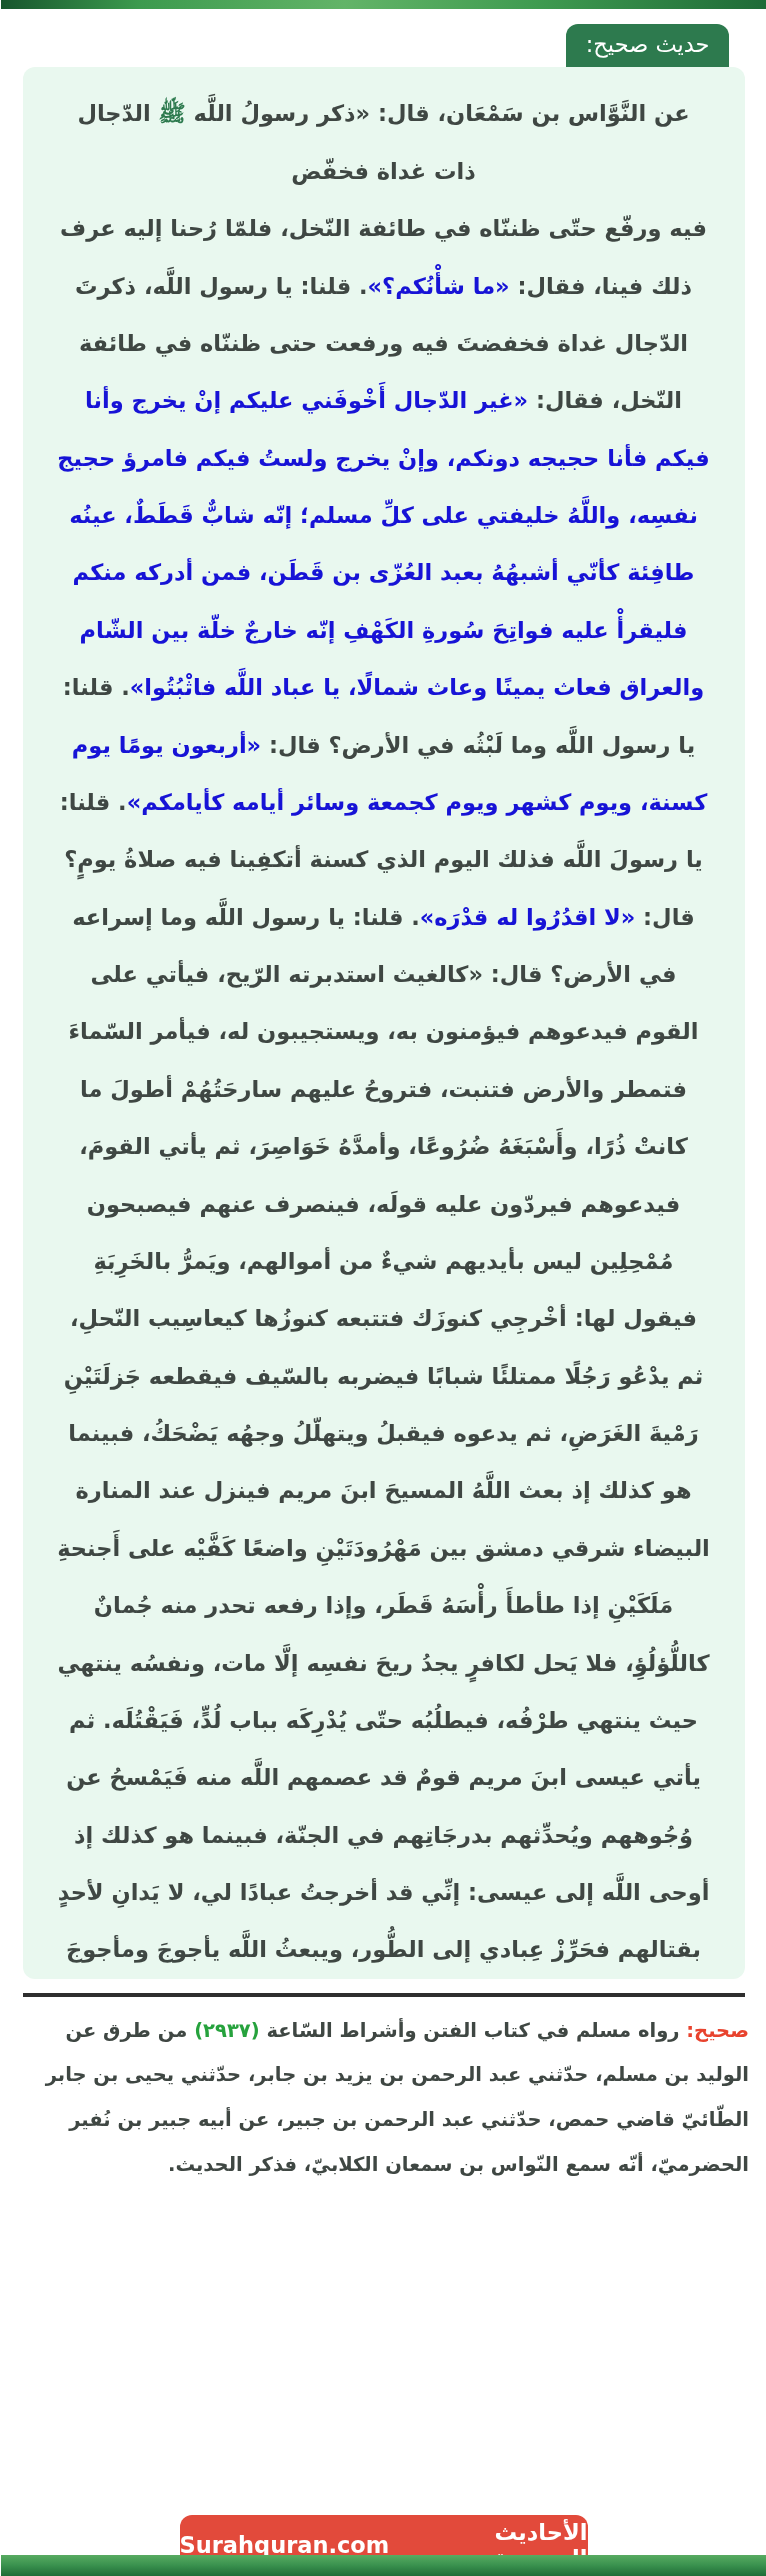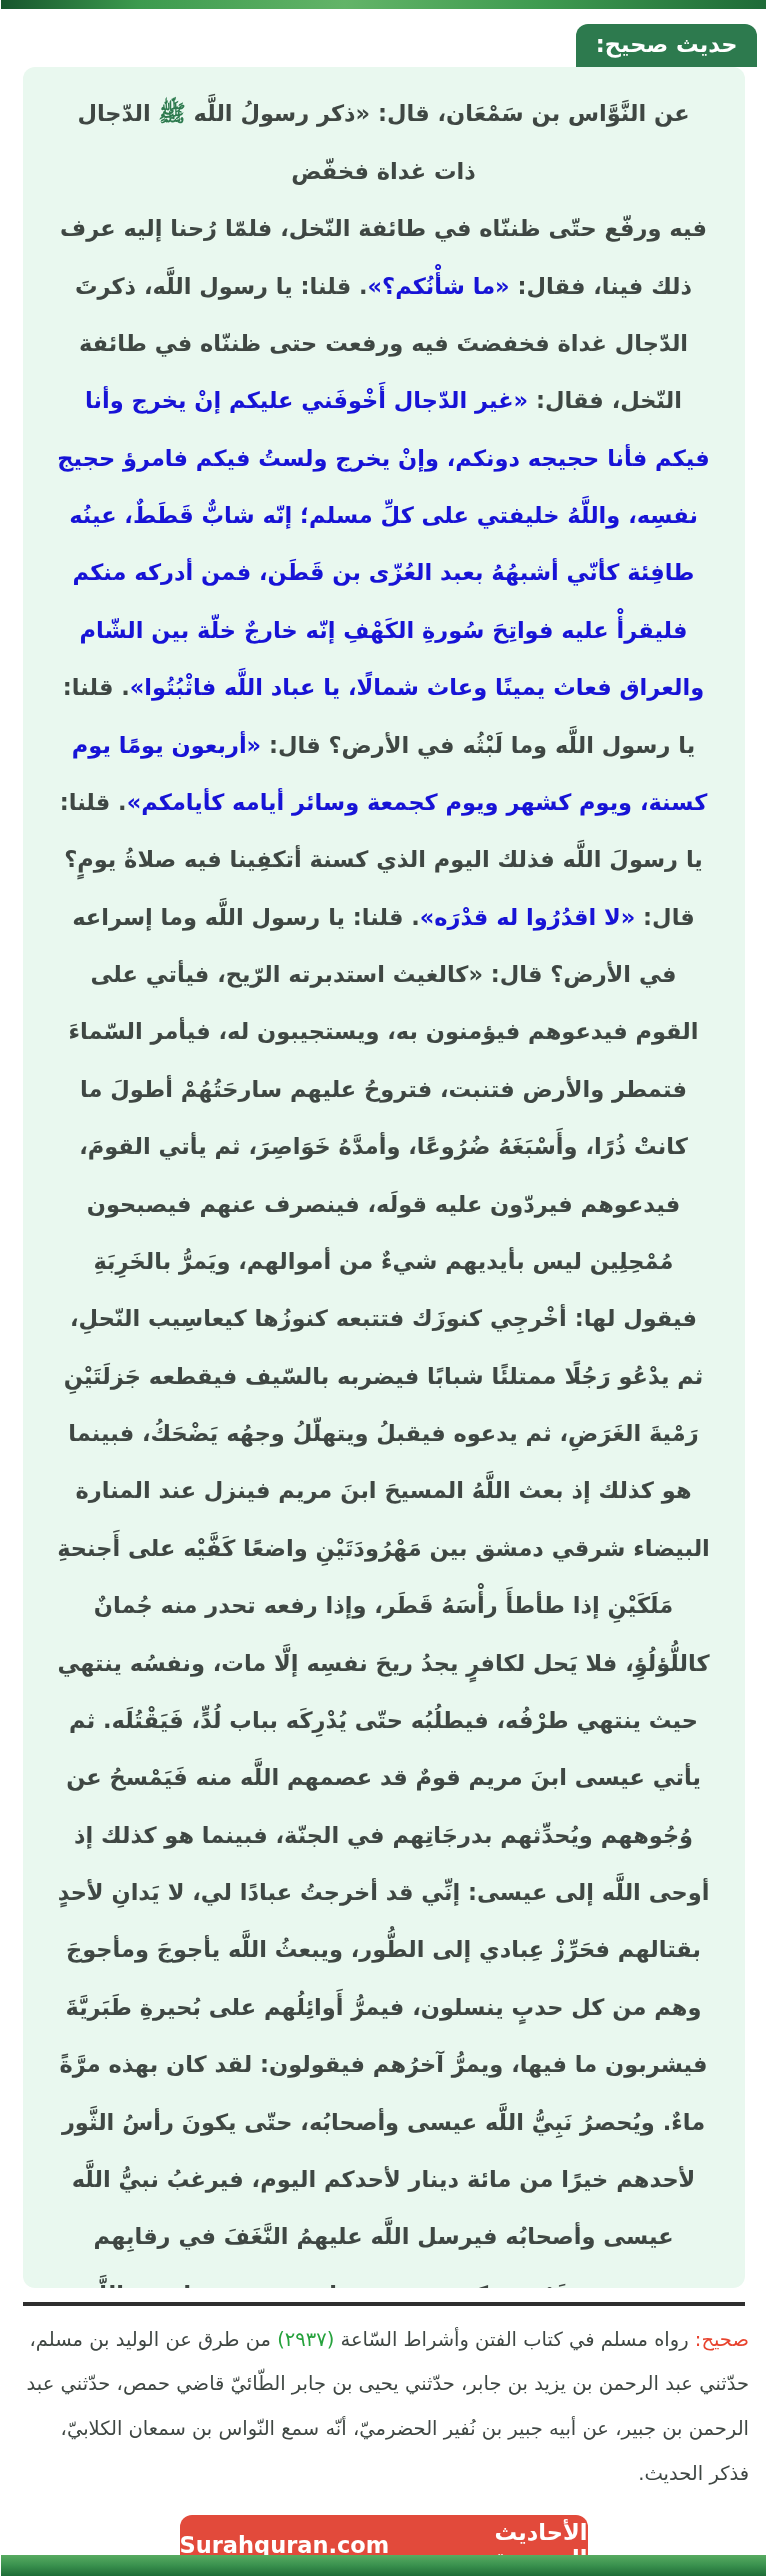--- a/index.html
+++ b/index.html
@@ -19,31 +19,31 @@
     background:#ffffff;direction:rtl;
     font-family:"DejaVu Sans",sans-serif;
     display:flex;flex-direction:column;
   }
   .top-bar{
     height:9px;flex:0 0 auto;
     background:linear-gradient(90deg,#17552d 0%,#3c9a4e 18%,#63b468 45%,#3f9b50 70%,#1f6b38 100%);
   }
   .badge{
     align-self:flex-start; 
-    margin:15px 10px 0 0;
+    margin:15px 38px 0 0;
     background:var(--c-badge);
     color:#ffffff;
-    font-size:22.5px;font-weight:700;line-height:1.2;
+    font-size:22.5px;font-weight:400;line-height:1.2;
     padding:6.7px 19.5px 9.7px 19.5px;
     border-radius:12px 12px 0 0;
   }
   .hadith-box{
     flex:0 0 auto;
     margin:0 22.5px;
-    height:2221px;overflow:hidden;
+    height:1912px;overflow:hidden;
     background:var(--c-box);
     border-radius:12px;
     padding:18px 33px 22.5px 33px;
   }
   .hadith-text{
     font-size:22.5px;font-weight:700;
     line-height:2.55;
     color:var(--c-dark);
     text-align:center;
     white-space:pre-wrap;
@@ -54,21 +54,21 @@
   .seg-red{color:var(--c-red);}
   .seg-num{color:var(--c-num);}
   .separator{
     flex:0 0 auto;
     height:3.7px;margin:13.5px 22.5px 0 22.5px;
     background:#2e2e2e;
   }
   .attribution{
     flex:0 0 auto;
     margin:12px 18px 0 18px;
-    font-size:19.5px;font-weight:400;
+    font-size:19.5px;font-weight:700;
     line-height:2.3;
     color:var(--c-dark);
     text-align:right;
     white-space:pre-wrap;
   }
   .spacer{flex:1 1 auto;}
   .site-button{
     flex:0 0 auto;
     align-self:center;
     position:relative;z-index:1;

